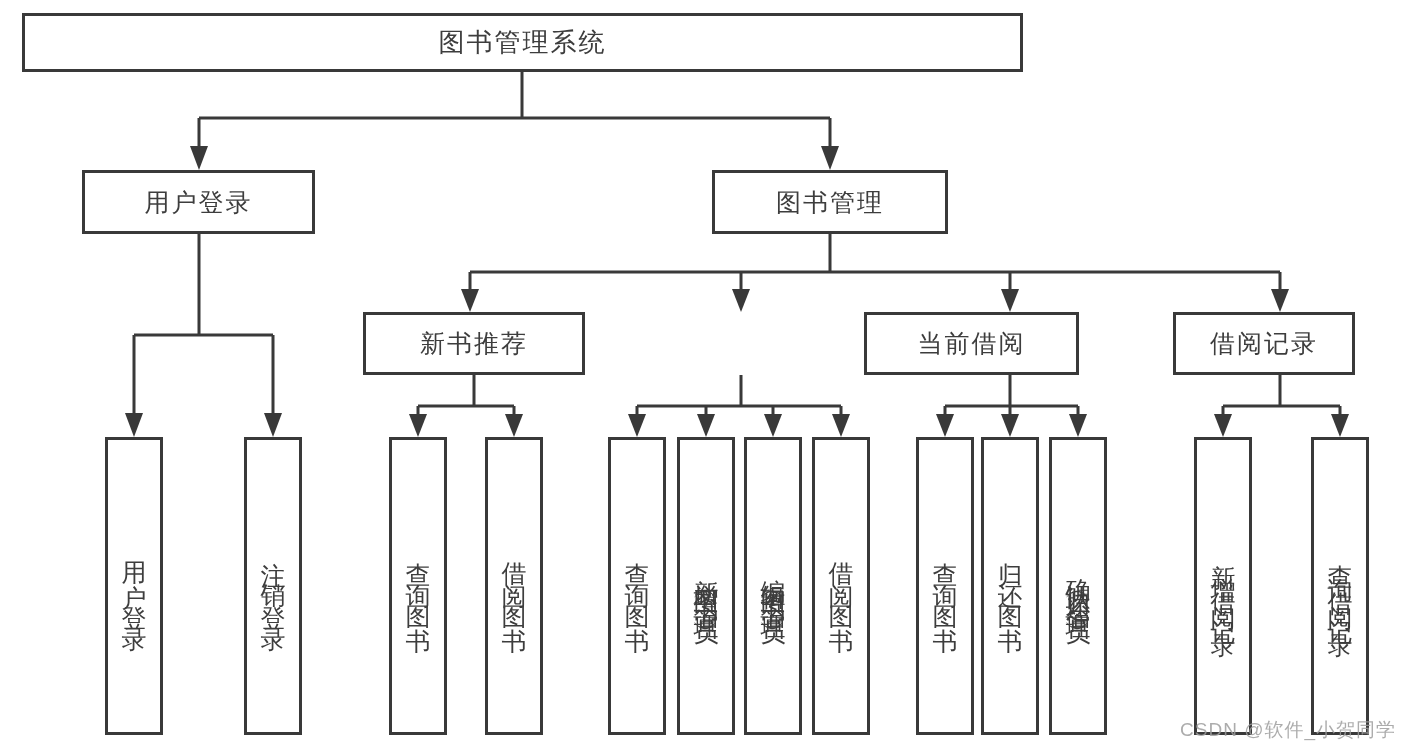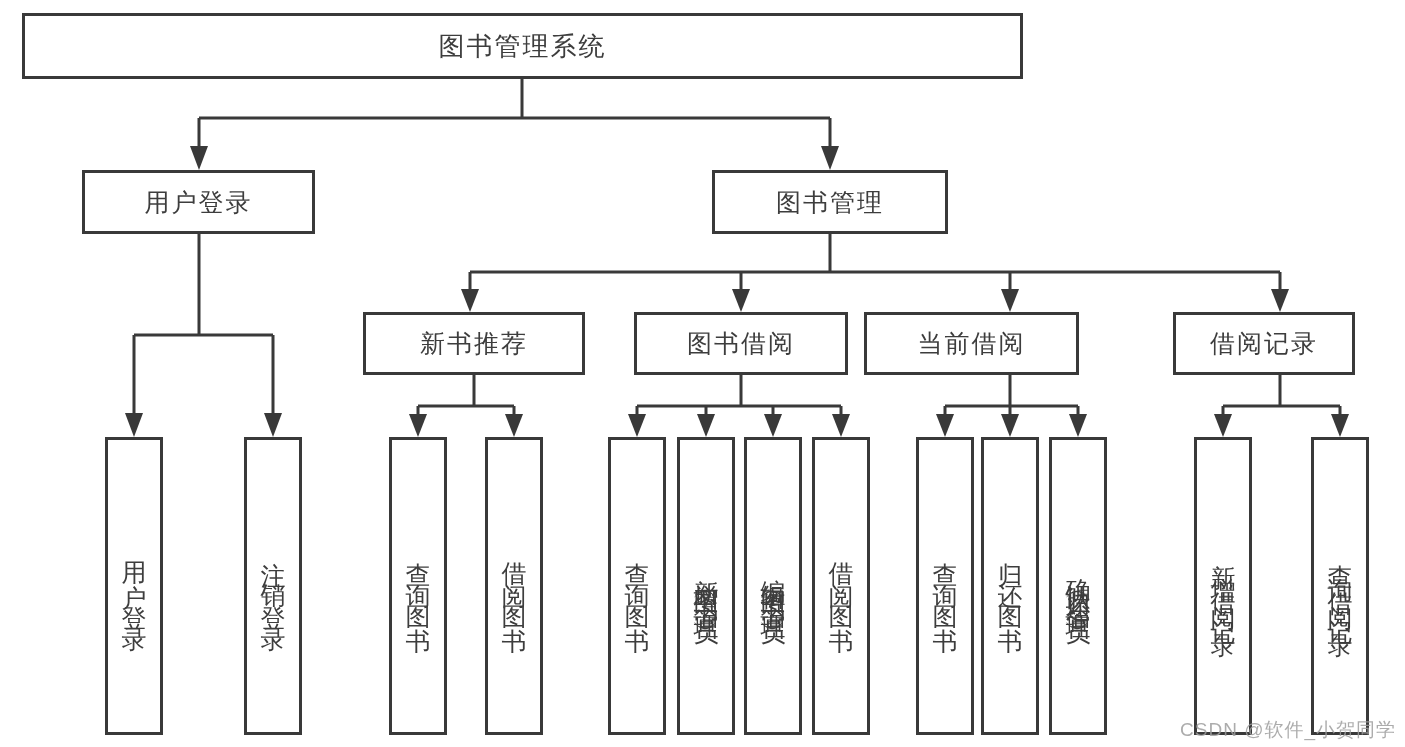--- a/index.html
+++ b/index.html
@@ -28,21 +28,21 @@
     align-items: center;
     justify-content: center;
     z-index: 2;
     color: #3d3d3d;
   }
   .box.h span {
     font-size: 25px;
     letter-spacing: 2px;
     white-space: nowrap;
   }
-  .box.root { left: 22px; top: 13px; width: 1001px; height: 66px; }
+  .box.root { left: 22px; top: 13px; width: 1001px; height: 59px; }
   .box.root span { font-size: 26px; }
   .box.lvl2 { top: 170px; height: 64px; }
   .box.lvl3 { top: 312px; height: 63px; }
   .box.v { top: 437px; width: 58px; height: 298px; }
   .box.v .vt {
     writing-mode: vertical-rl;
     text-orientation: mixed;
     font-size: 25px;
     line-height: 1;
     white-space: nowrap;
@@ -116,23 +116,20 @@
   <div class="box h lvl2" style="left:82px;width:233px">
     <span>用户登录</span>
   </div>
   <div class="box h lvl3" style="left:363px;width:222px">
     <span>新书推荐</span>
   </div>
 
   <div class="box h lvl2" style="left:712px;width:236px">
     <span>图书管理</span>
   </div>
-  <div class="box h lvl3" style="left:634px;width:214px">
-    <span>图书借阅</span>
-  </div>
   <div class="box h lvl3" style="left:864px;width:215px">
     <span>当前借阅</span>
   </div>
   <div class="box h lvl3" style="left:1173px;width:182px">
     <span>借阅记录</span>
   </div>
 
   <div class="box v" style="left:105px">
     <span class="vt s4">用户登录</span>
   </div>

